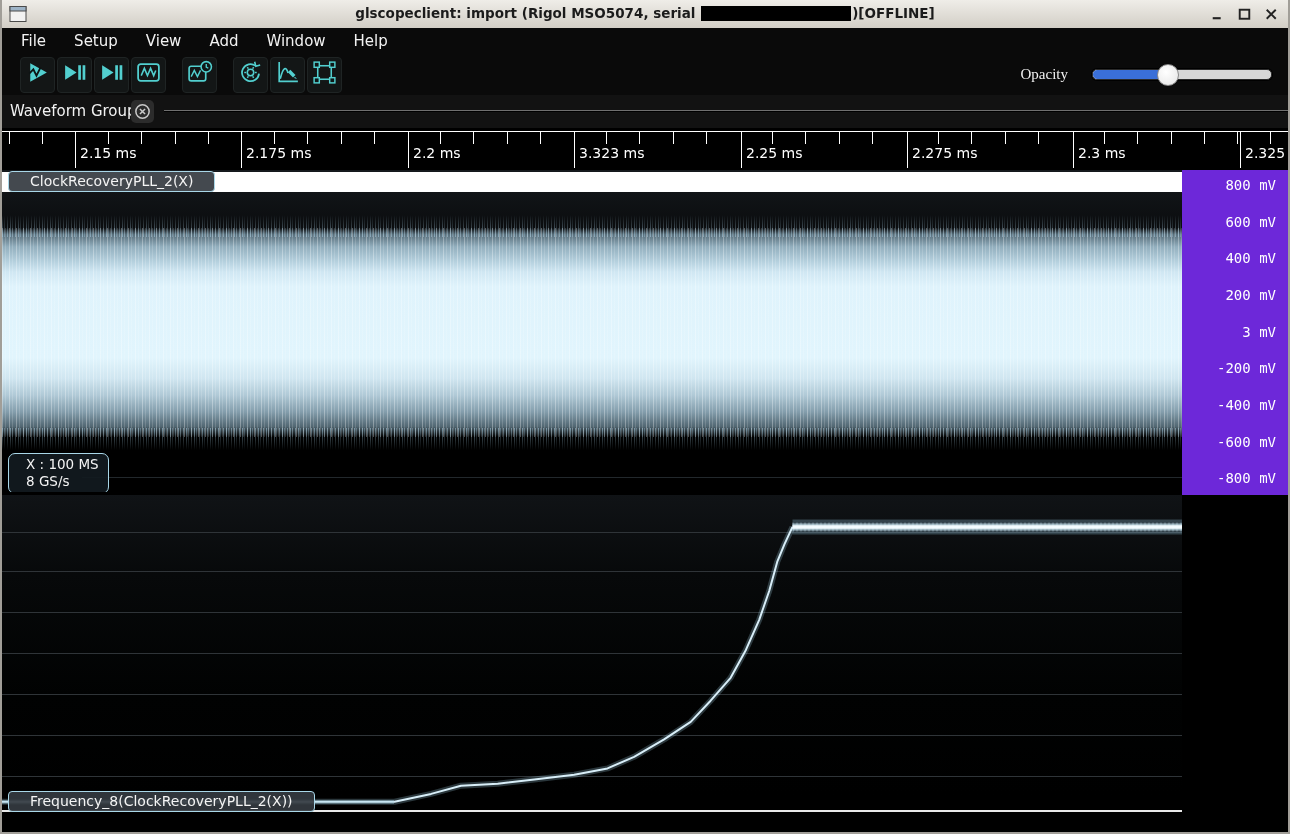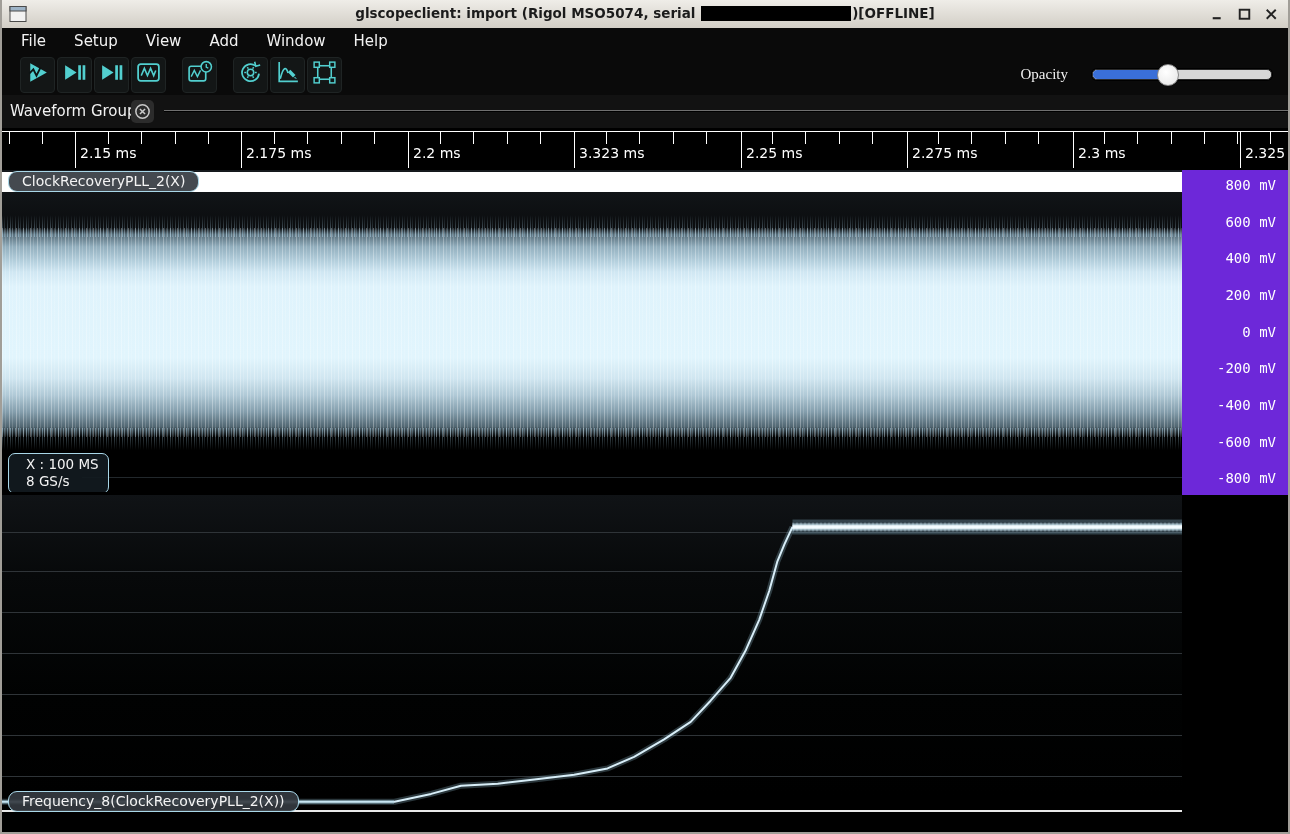--- a/index.html
+++ b/index.html
@@ -47,21 +47,21 @@
   .ruler{position:absolute;left:0;top:128px;width:100%;height:42px;background:#000;overflow:hidden;text-align:center;}
   .ruler-topline{position:absolute;left:0;right:0;top:3px;height:1px;background:#fff;}
   .tick-major{position:absolute;top:3px;width:1px;height:37px;background:#fff;}
   .tick-minor{position:absolute;top:3px;width:1px;height:13px;background:#fff;}
   .tick-label{position:absolute;top:17px;color:#fff;font-size:14px;white-space:nowrap;}
   
   .plot1{position:absolute;left:0;top:170px;width:1180px;height:322px;
     background:linear-gradient(180deg,#15191d 0px,#0b0d0f 55px,#040506 130px,#000 230px);overflow:hidden;}
   .clipband{position:absolute;left:0;top:2px;width:100%;height:20px;background:#ffffff;}
   .chip{position:absolute;background:rgba(52,58,64,.92);border:1px solid var(--chipborder);
-    border-radius:9px;color:#f4f4f4;font-size:14px;line-height:19px;padding:0 13px;white-space:nowrap;}
+    border-radius:4px;color:#f4f4f4;font-size:14px;line-height:19px;padding:0 21px;white-space:nowrap;}
   .band{position:absolute;left:0;top:58px;width:1180px;height:209px;
     background:
      repeating-linear-gradient(90deg, rgba(255,255,255,.30) 0 1px, rgba(190,226,243,0) 1px 3px,
         rgba(255,255,255,.15) 3px 4px, rgba(190,226,243,0) 4px 7px),
      linear-gradient(180deg,
        rgba(158,200,224,0) 0%, rgba(163,205,228,.5) 3%, rgba(185,221,240,.78) 9%,
        rgba(200,230,245,.9) 16%, rgba(214,238,250,.97) 21%, rgba(223,243,252,1) 28%,
        rgba(225,245,253,1) 62%, rgba(216,239,250,.96) 72%, rgba(200,229,244,.88) 80%,
        rgba(182,218,238,.72) 88%, rgba(163,205,228,.5) 95%, rgba(158,200,224,0) 100%);}
   .band::before,.band::after{content:"";position:absolute;left:0;width:100%;height:22px;
@@ -312,21 +312,21 @@
     </svg>
     <div class="plot2-bottomline"></div>
     <div class="chip" style="left:6px;top:296px;">Frequency_8(ClockRecoveryPLL_2(X))</div>
   </div>
 
   <div class="ygutter y1">
       <span class="ylabel" style="top: 7px;">800 mV</span>
       <span class="ylabel" style="top: 44px;">600 mV</span>
       <span class="ylabel" style="top: 80px;">400 mV</span>
       <span class="ylabel" style="top: 117px;">200 mV</span>
-      <span class="ylabel" style="top: 154px;">0 mV</span>
+      <span class="ylabel" style="top: 154px;">3 mV</span>
       <span class="ylabel" style="top: 190px;">-200 mV</span>
       <span class="ylabel" style="top: 227px;">-400 mV</span>
       <span class="ylabel" style="top: 264px;">-600 mV</span>
       <span class="ylabel" style="top: 300px;">-800 mV</span>
     </div>
 
 
 </div>
 
 </body></html>

